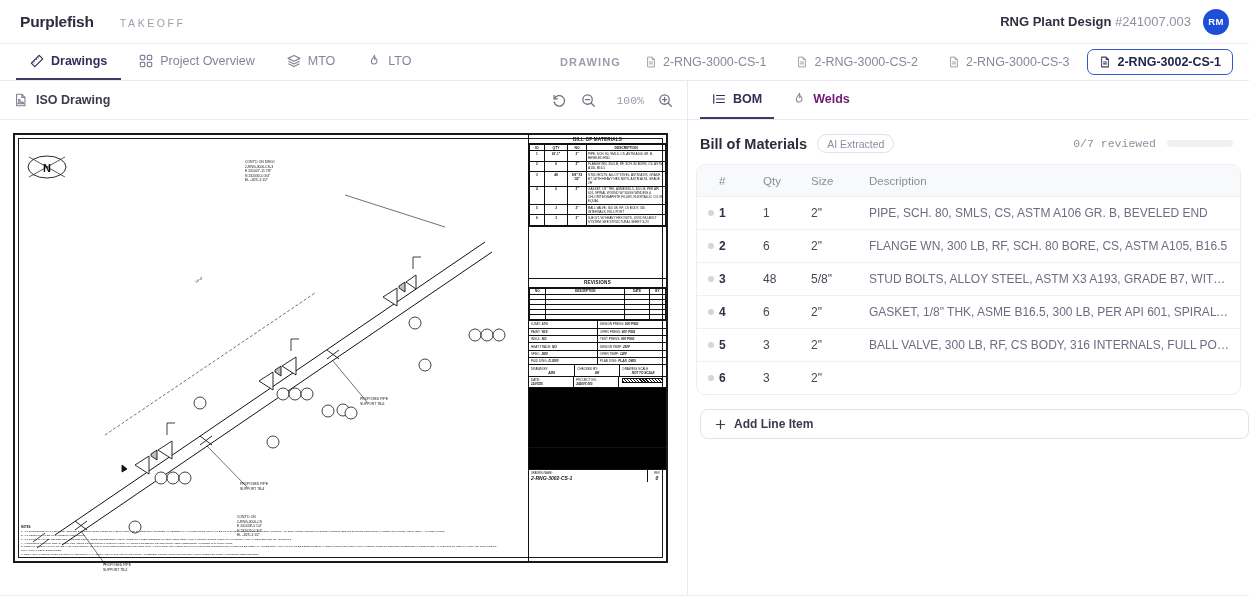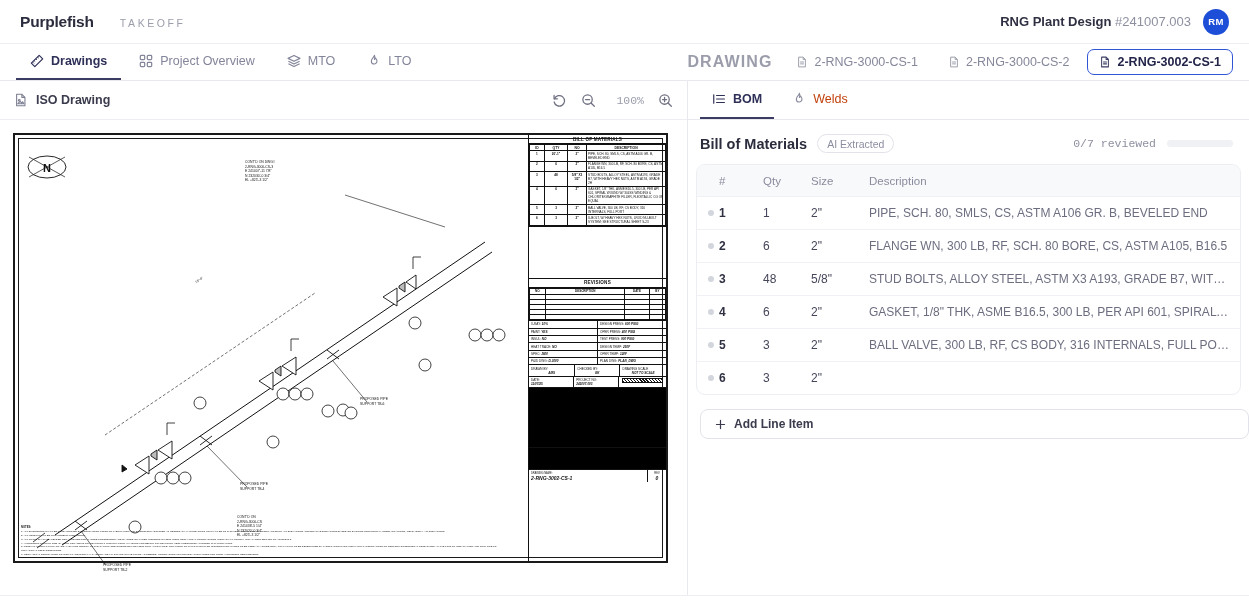--- a/index.html
+++ b/index.html
@@ -47,21 +47,21 @@
     padding: 0 14px;
     font-size: 12.5px; color: #83859a; font-weight: 500;
     border-bottom: 2px solid transparent;
     cursor: pointer;
   }
   .nav-item.active { color: #2f3058; font-weight: 700; border-bottom-color: #3b3c63; }
   .nav-right {
     margin-left: auto; display: flex; align-items: center; gap: 6px;
   }
   .drawing-label {
-    font-size: 16px; letter-spacing: 1.1px; color: #9b9dab; font-weight: 600;
+    font-size: 11px; letter-spacing: 1.1px; color: #9b9dab; font-weight: 600;
     padding-right: 6px;
   }
   .dwg-tab {
     display: flex; align-items: center; gap: 6px;
     padding: 5px 11px; border-radius: 7px;
     font-size: 12.5px; color: #86889b; font-weight: 500;
     border: 1px solid transparent; cursor: pointer; white-space: nowrap;
   }
   .dwg-tab.active {
     color: #232449; font-weight: 700;
@@ -122,21 +122,21 @@
   .notes .nh { font-weight: 700; font-size: 2.7px; }
   .isotxt { position: absolute; font-size: 3.4px; color: #111; white-space: pre; line-height: 1.35; }
 
   
   .panel-tabs {
     height: 39px; flex: 0 0 39px; display: flex; align-items: stretch;
     border-bottom: 1px solid #e8e9ee; padding: 0 12px; gap: 6px;
   }
   .ptab {
     display: flex; align-items: center; gap: 7px; padding: 0 12px;
-    font-size: 12.5px; color: #c2410c; font-weight: 400;
+    font-size: 12.5px; color: #701a75; font-weight: 700;
     border-bottom: 2px solid transparent; cursor: pointer;
   }
   .ptab.active { color: #2f3058; font-weight: 700; border-bottom-color: #3b3c63; }
 
   .panel-head {
     display: flex; align-items: center; padding: 14px 16px 11px 12px; gap: 10px;
   }
   .bom-title { font-size: 14.5px; font-weight: 700; color: #2b2c3d; }
   .chip {
     font-size: 10.5px; color: #8c8ea0; border: 1px solid #e2e3ea;
@@ -249,20 +249,30 @@
         <span class="ic">
           <svg width="12" height="12" viewBox="0 0 16 16" fill="none" stroke="#9b9dab" stroke-width="1.3" stroke-linejoin="round">
             <path d="M3.5 1.5h6l3 3v10h-9z"></path>
               <path d="M9.5 1.5v3h3"></path>
               <path d="M5.5 8h5M5.5 10.5h5"></path>
           </svg>
         </span>
         <span>2-RNG-3000-CS-2</span>
       </div>
 
+      <div class="dwg-tab">
+        <span class="ic">
+          <svg width="12" height="12" viewBox="0 0 16 16" fill="none" stroke="#9b9dab" stroke-width="1.3" stroke-linejoin="round">
+            <path d="M3.5 1.5h6l3 3v10h-9z"></path>
+              <path d="M9.5 1.5v3h3"></path>
+              <path d="M5.5 8h5M5.5 10.5h5"></path>
+          </svg>
+        </span>
+        <span>2-RNG-3000-CS-3</span>
+      </div>
 
       <div class="dwg-tab active">
         <span class="ic">
           <svg width="12" height="12" viewBox="0 0 16 16" fill="none" stroke="#3b3c63" stroke-width="1.35" stroke-linejoin="round">
             <path d="M3.5 1.5h6l3 3v10h-9z"></path>
               <path d="M9.5 1.5v3h3"></path>
               <path d="M5.5 8h5M5.5 10.5h5"></path>
           </svg>
         </span>
         <span>2-RNG-3002-CS-1</span>

